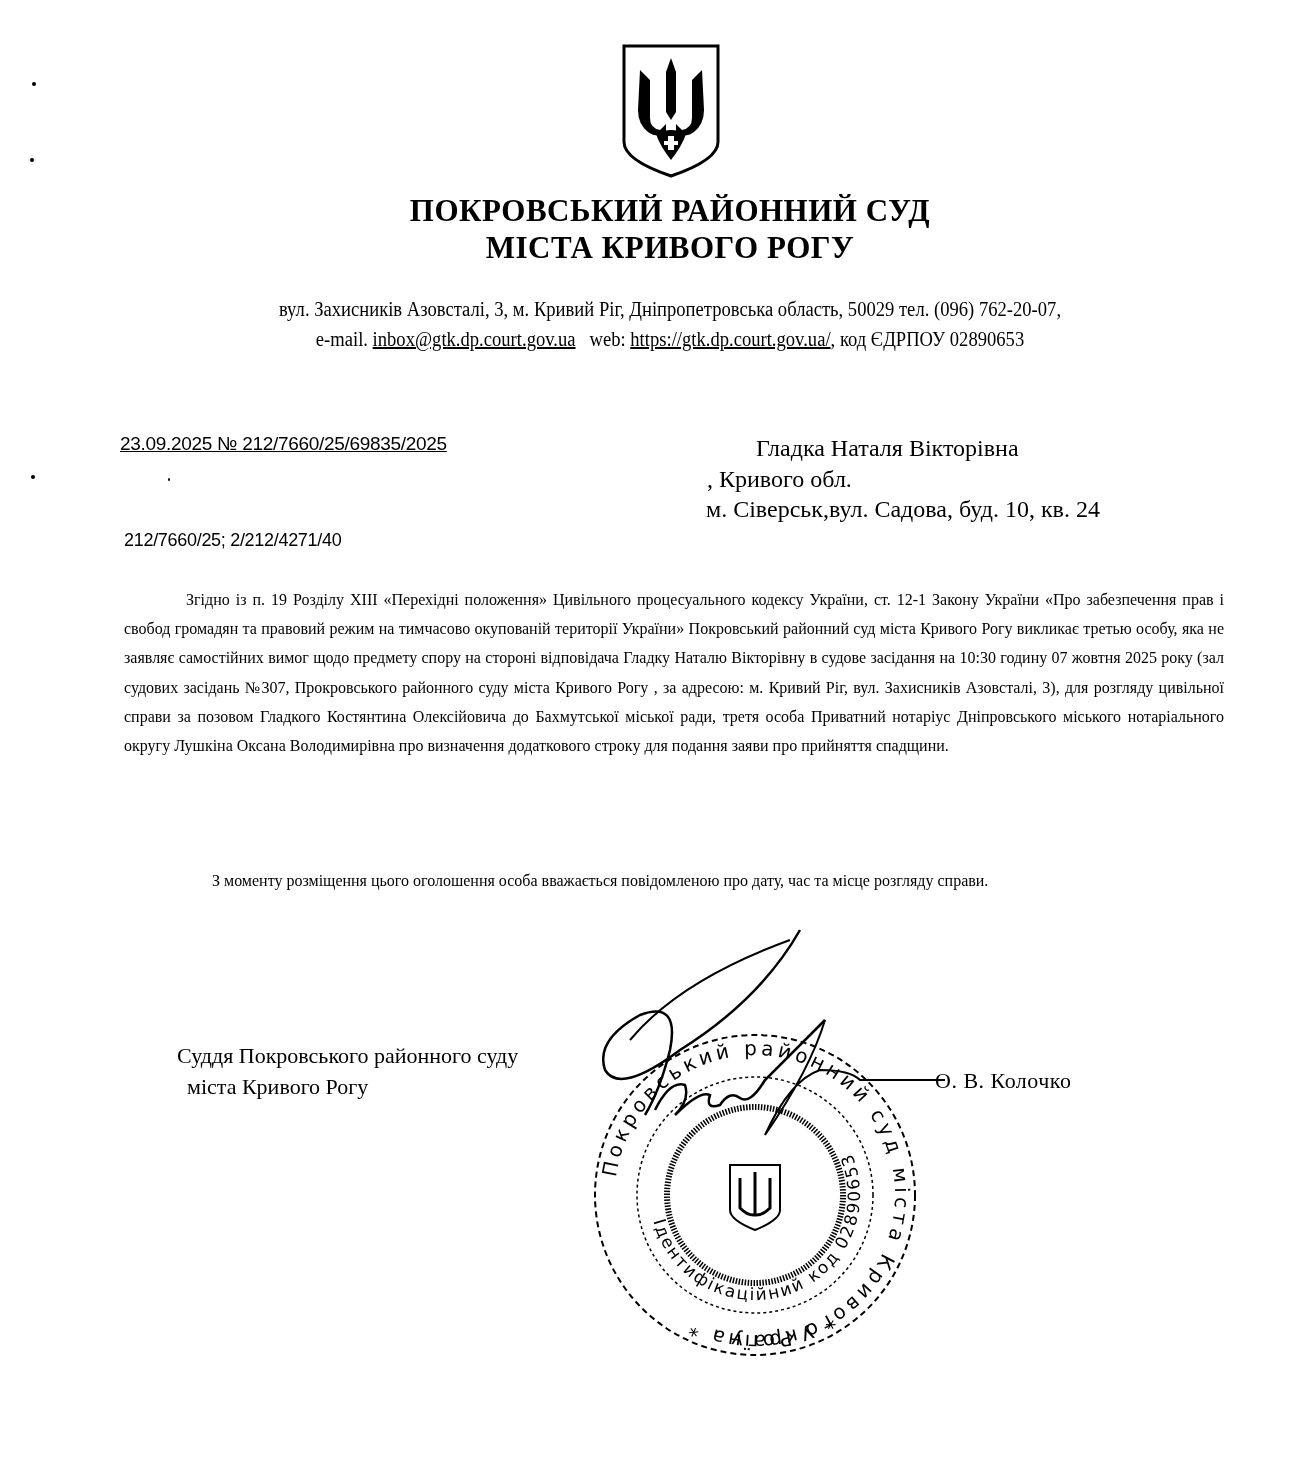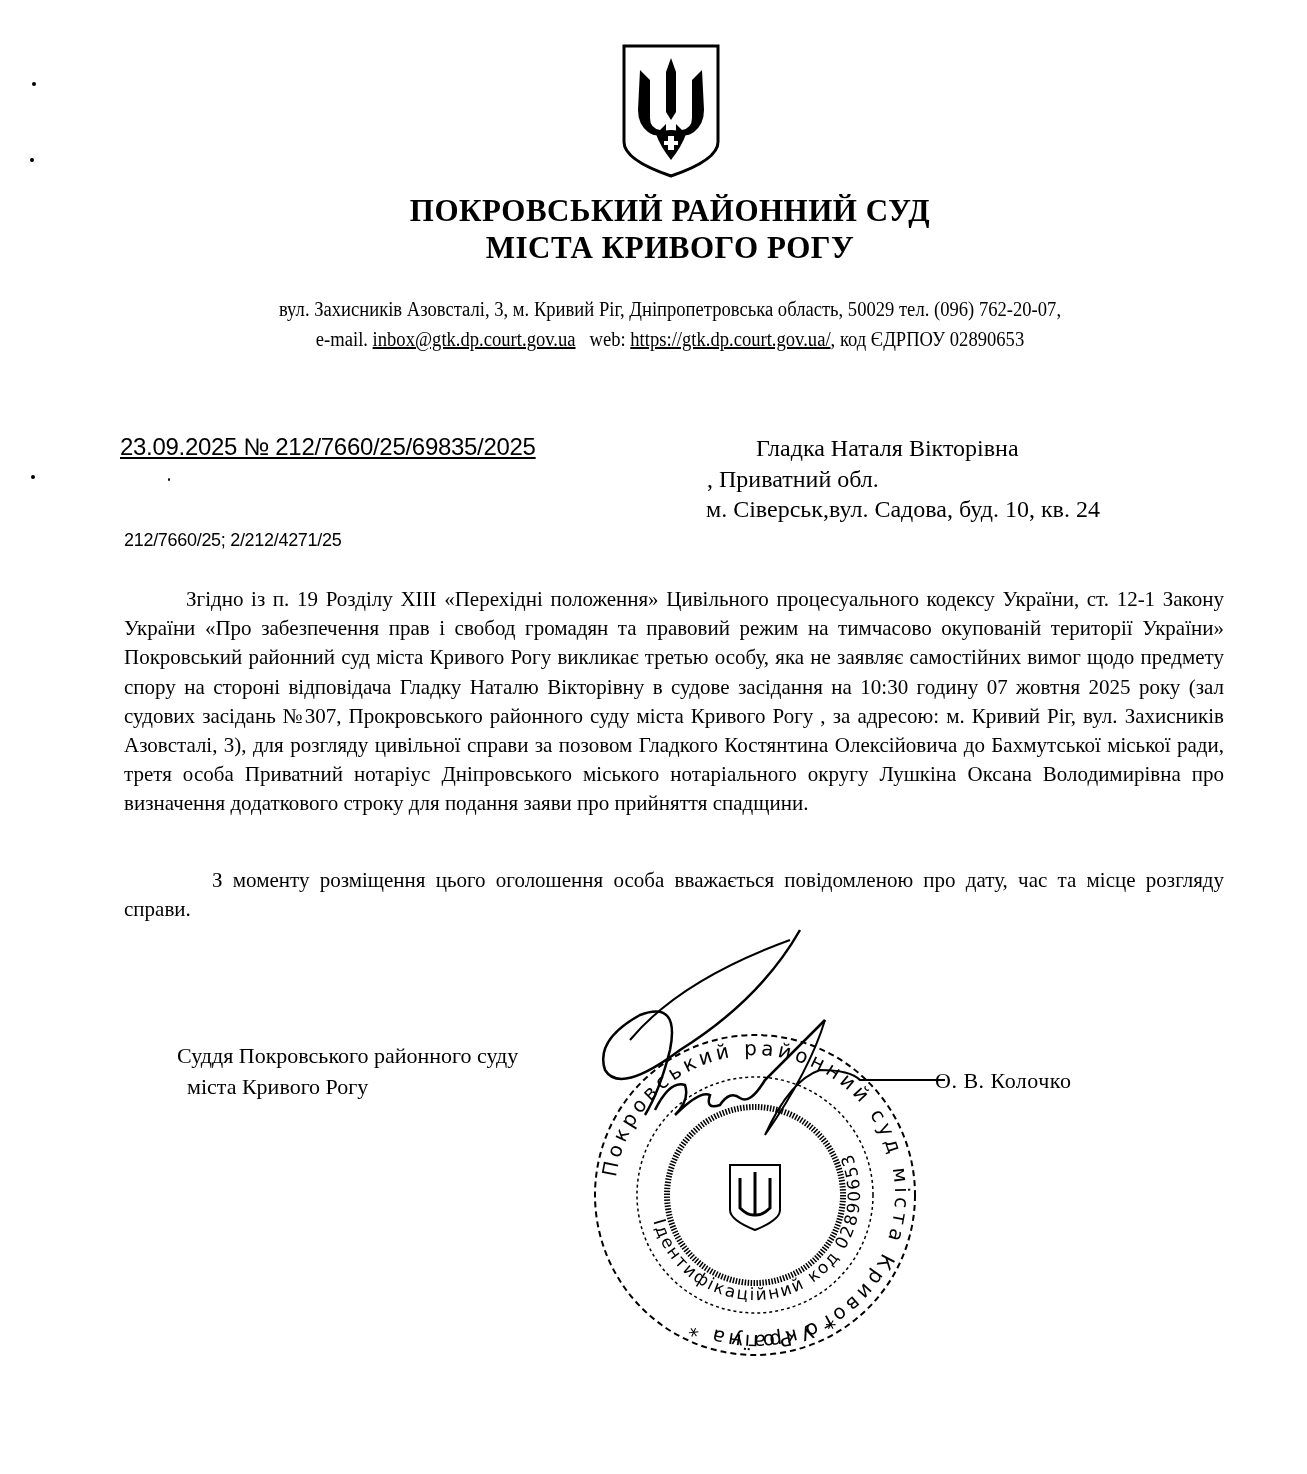--- a/index.html
+++ b/index.html
@@ -15,28 +15,28 @@
     }
     .title1 { top: 192px; }
     .title2 { top: 229px; }
     .contacts {
       left: 0; width: 1340px; text-align: center; font-size: 20px; line-height: 28px;
       transform: scaleX(0.93); transform-origin: 670px 0;
     }
     .contacts1 { top: 295px; }
     .contacts2 { top: 325px; }
     .u { text-decoration: underline; }
-    .outnum { left: 120px; top: 433px; font-size: 24px; text-decoration: underline; font-family: "Liberation Sans", sans-serif; letter-spacing: -0.3px; }
+    .outnum { left: 120px; top: 433px; font-size: 19px; text-decoration: underline; font-family: "Liberation Sans", sans-serif; letter-spacing: -0.3px; }
     .casenums { left: 124px; top: 530px; font-size: 18px; font-family: "Liberation Sans", sans-serif; letter-spacing: -0.3px; }
     .addressee { font-size: 24px; line-height: 30px; }
     .addr1 { left: 756px; top: 433px; }
     .addr2 { left: 707px; top: 464px; }
     .addr3 { left: 706px; top: 494px; }
     .body-text {
-      left: 124px; width: 1100px; font-size: 21px; line-height: 29.2px; text-align: justify;
+      left: 124px; width: 1100px; font-size: 16px; line-height: 29.2px; text-align: justify;
     }
     .body-text p { margin: 0; text-indent: 62px; }
     .p1 { top: 585px; }
     .p2 { top: 866px; }
     .p2 p { text-indent: 88px; }
     .sign { font-size: 22px; line-height: 31px; }
     .sign1 { left: 177px; top: 1040px; }
     .sign2 { left: 187px; top: 1071px; }
     .judge { left: 935px; top: 1068px; font-size: 22px; letter-spacing: 0.5px; }
     .stamp { left: 590px; top: 1030px; width: 330px; height: 330px; }
@@ -63,24 +63,24 @@
 
 <div class="abs contacts contacts1">вул. Захисників Азовсталі, 3, м. Кривий Ріг,  Дніпропетровська область, 50029 тел. (096) 762-20-07,</div>
 <div class="abs contacts contacts2">
   <span>e-mail.</span>
   <span class="u">inbox@gtk.dp.court.gov.ua</span>&nbsp;&nbsp;
   <span>web:</span>
   <span class="u">https://gtk.dp.court.gov.ua/</span><span>, код ЄДРПОУ 02890653</span>
 </div>
 
 <div class="abs outnum">23.09.2025 № 212/7660/25/69835/2025</div>
-<div class="abs casenums">212/7660/25; 2/212/4271/25</div>
+<div class="abs casenums">212/7660/25; 2/212/4271/40</div>
 
 <div class="abs addressee addr1">Гладка Наталя Вікторівна</div>
-<div class="abs addressee addr2">,  Приватний обл.</div>
+<div class="abs addressee addr2">,  Кривого обл.</div>
 <div class="abs addressee addr3">м. Сіверськ,вул. Садова, буд. 10, кв. 24</div>
 
 <div class="abs body-text p1">
   <p>Згідно із п. 19 Розділу XIII «Перехідні положення» Цивільного процесуального кодексу України,  ст. 12-1 Закону України «Про забезпечення прав і свобод громадян та правовий режим на тимчасово окупованій території України» Покровський районний суд міста Кривого Рогу викликає третью особу, яка не заявляє самостійних вимог щодо предмету спору на стороні відповідача Гладку Наталю Вікторівну в судове засідання на 10:30 годину 07 жовтня 2025 року (зал судових засідань №307, Прокровського районного суду міста Кривого Рогу , за адресою: м. Кривий Ріг, вул. Захисників Азовсталі, 3), для розгляду цивільної справи  за позовом Гладкого Костянтина Олексійовича до Бахмутської міської ради, третя особа Приватний нотаріус Дніпровського міського нотаріального округу Лушкіна Оксана Володимирівна про визначення додаткового строку для подання заяви про прийняття спадщини.</p>
 </div>
 <div class="abs body-text p2">
   <p>З моменту розміщення цього оголошення особа вважається повідомленою про дату, час та місце розгляду справи.</p>
 </div>
 
 <div class="abs sign sign1">Суддя  Покровського районного суду</div>

